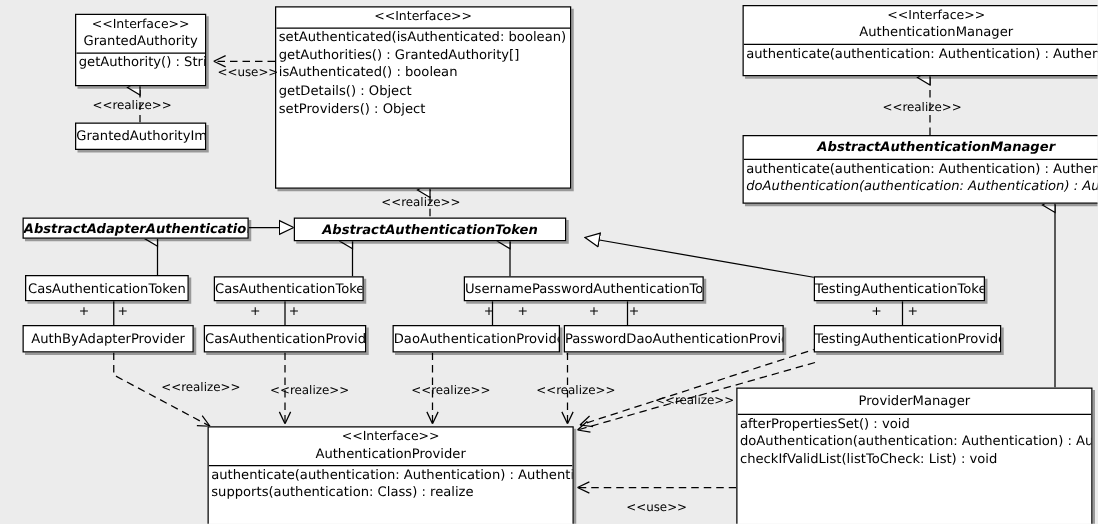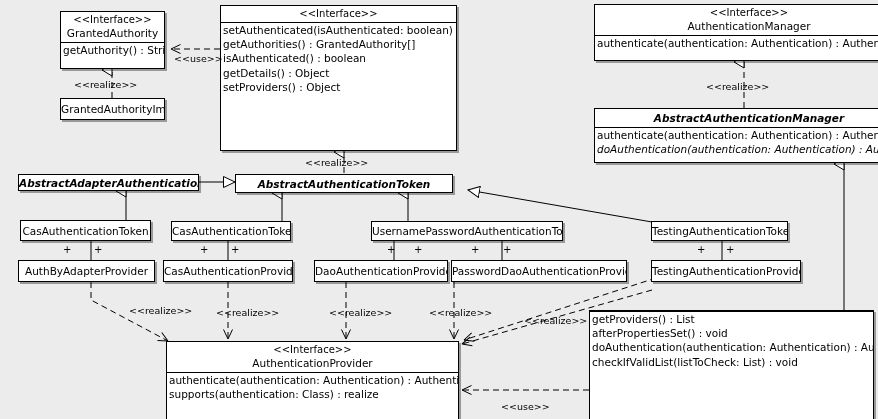--- a/index.html
+++ b/index.html
@@ -263,22 +263,24 @@
       <div class="stereo">&lt;&lt;Interface&gt;&gt;</div>
       <div class="cname plain">AuthenticationProvider</div>
     </div>
     <div class="sep ops">
       <div class="op">authenticate(authentication: Authentication) : Authentication</div>
       <div class="op">supports(authentication: Class) : realize</div>
     </div>
   </div>
 
   <div class="uml" style="left:573px;top:310px;width:285px;height:112px;">
-    <div class="sep ops">
-      <div class="op">getProviders() : List</div>
+    <div class="hdr" style="padding-top:3px;padding-bottom:3px;">
+      <div class="cname plain">ProviderManager</div>
+    </div>
+    <div class="sep ops">
       <div class="op">afterPropertiesSet() : void</div>
       <div class="op">doAuthentication(authentication: Authentication) : Authentication</div>
       <div class="op">checkIfValidList(listToCheck: List) : void</div>
     </div>
   </div>
 
   <div class="edgelabel" style="left:158px;top:53px;">&lt;&lt;use&gt;&gt;</div>
 
   <div class="edgelabel" style="left:58px;top:79px;">&lt;&lt;realize&gt;&gt;</div>
 

